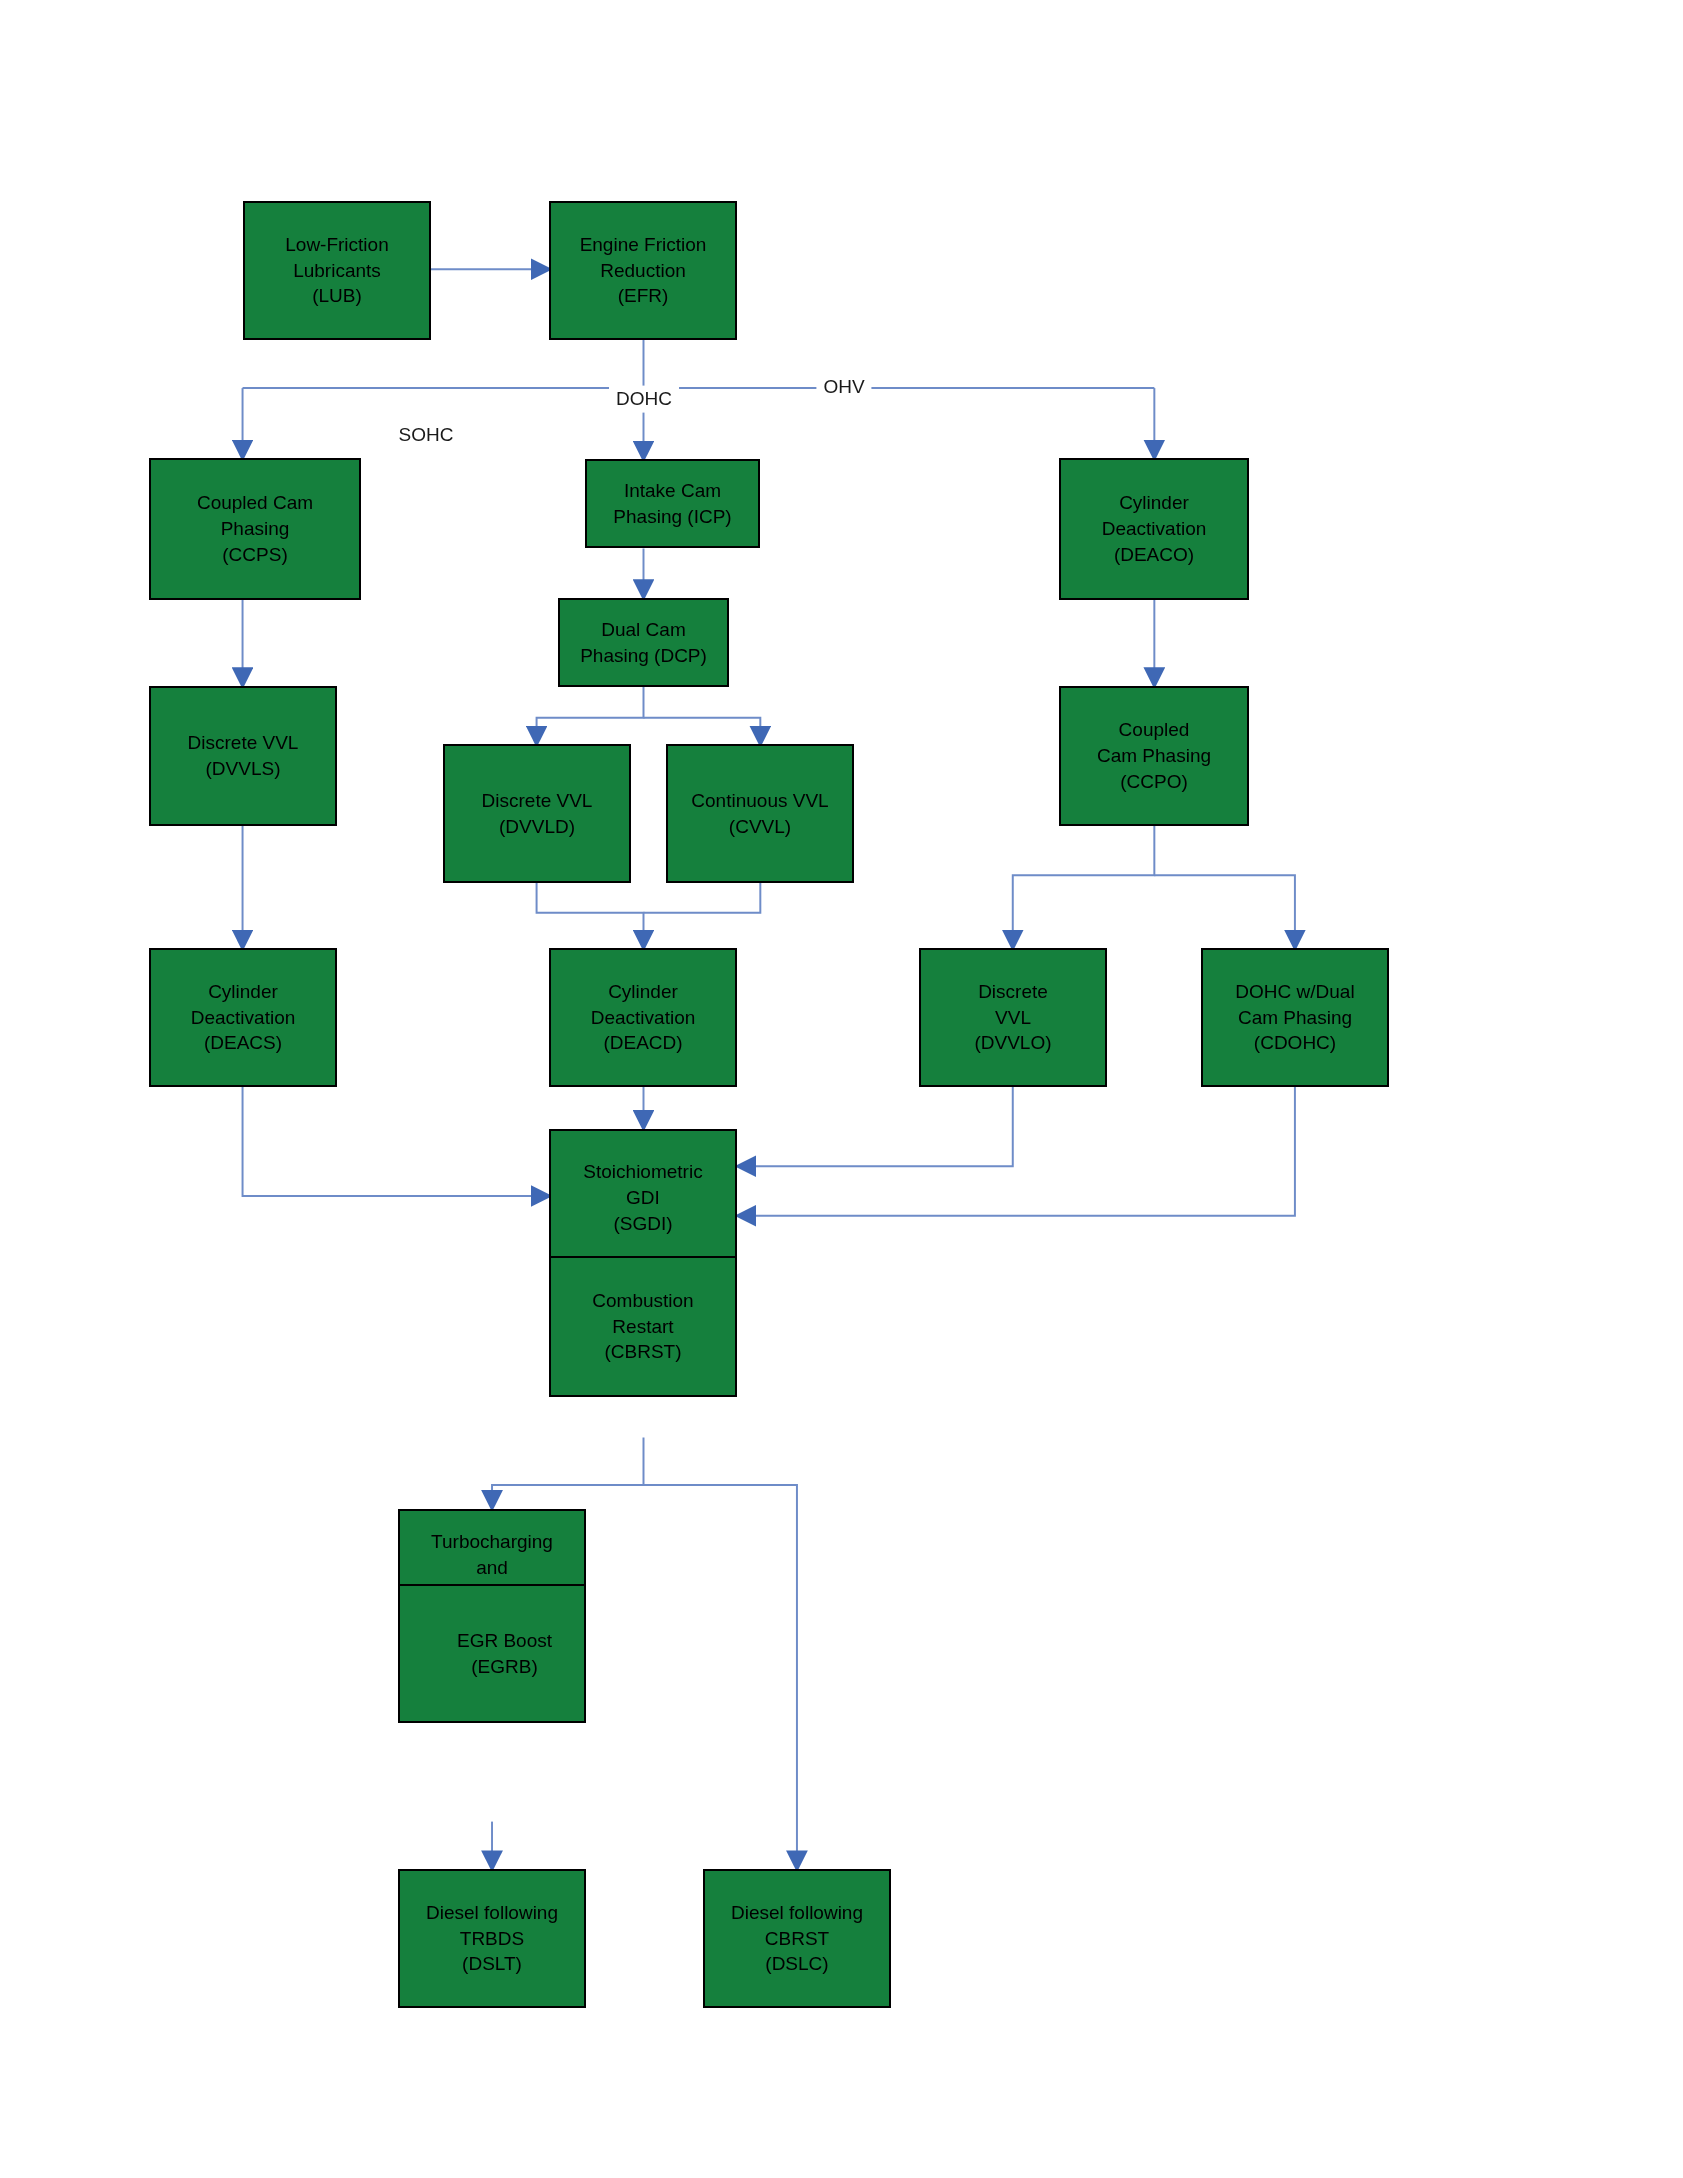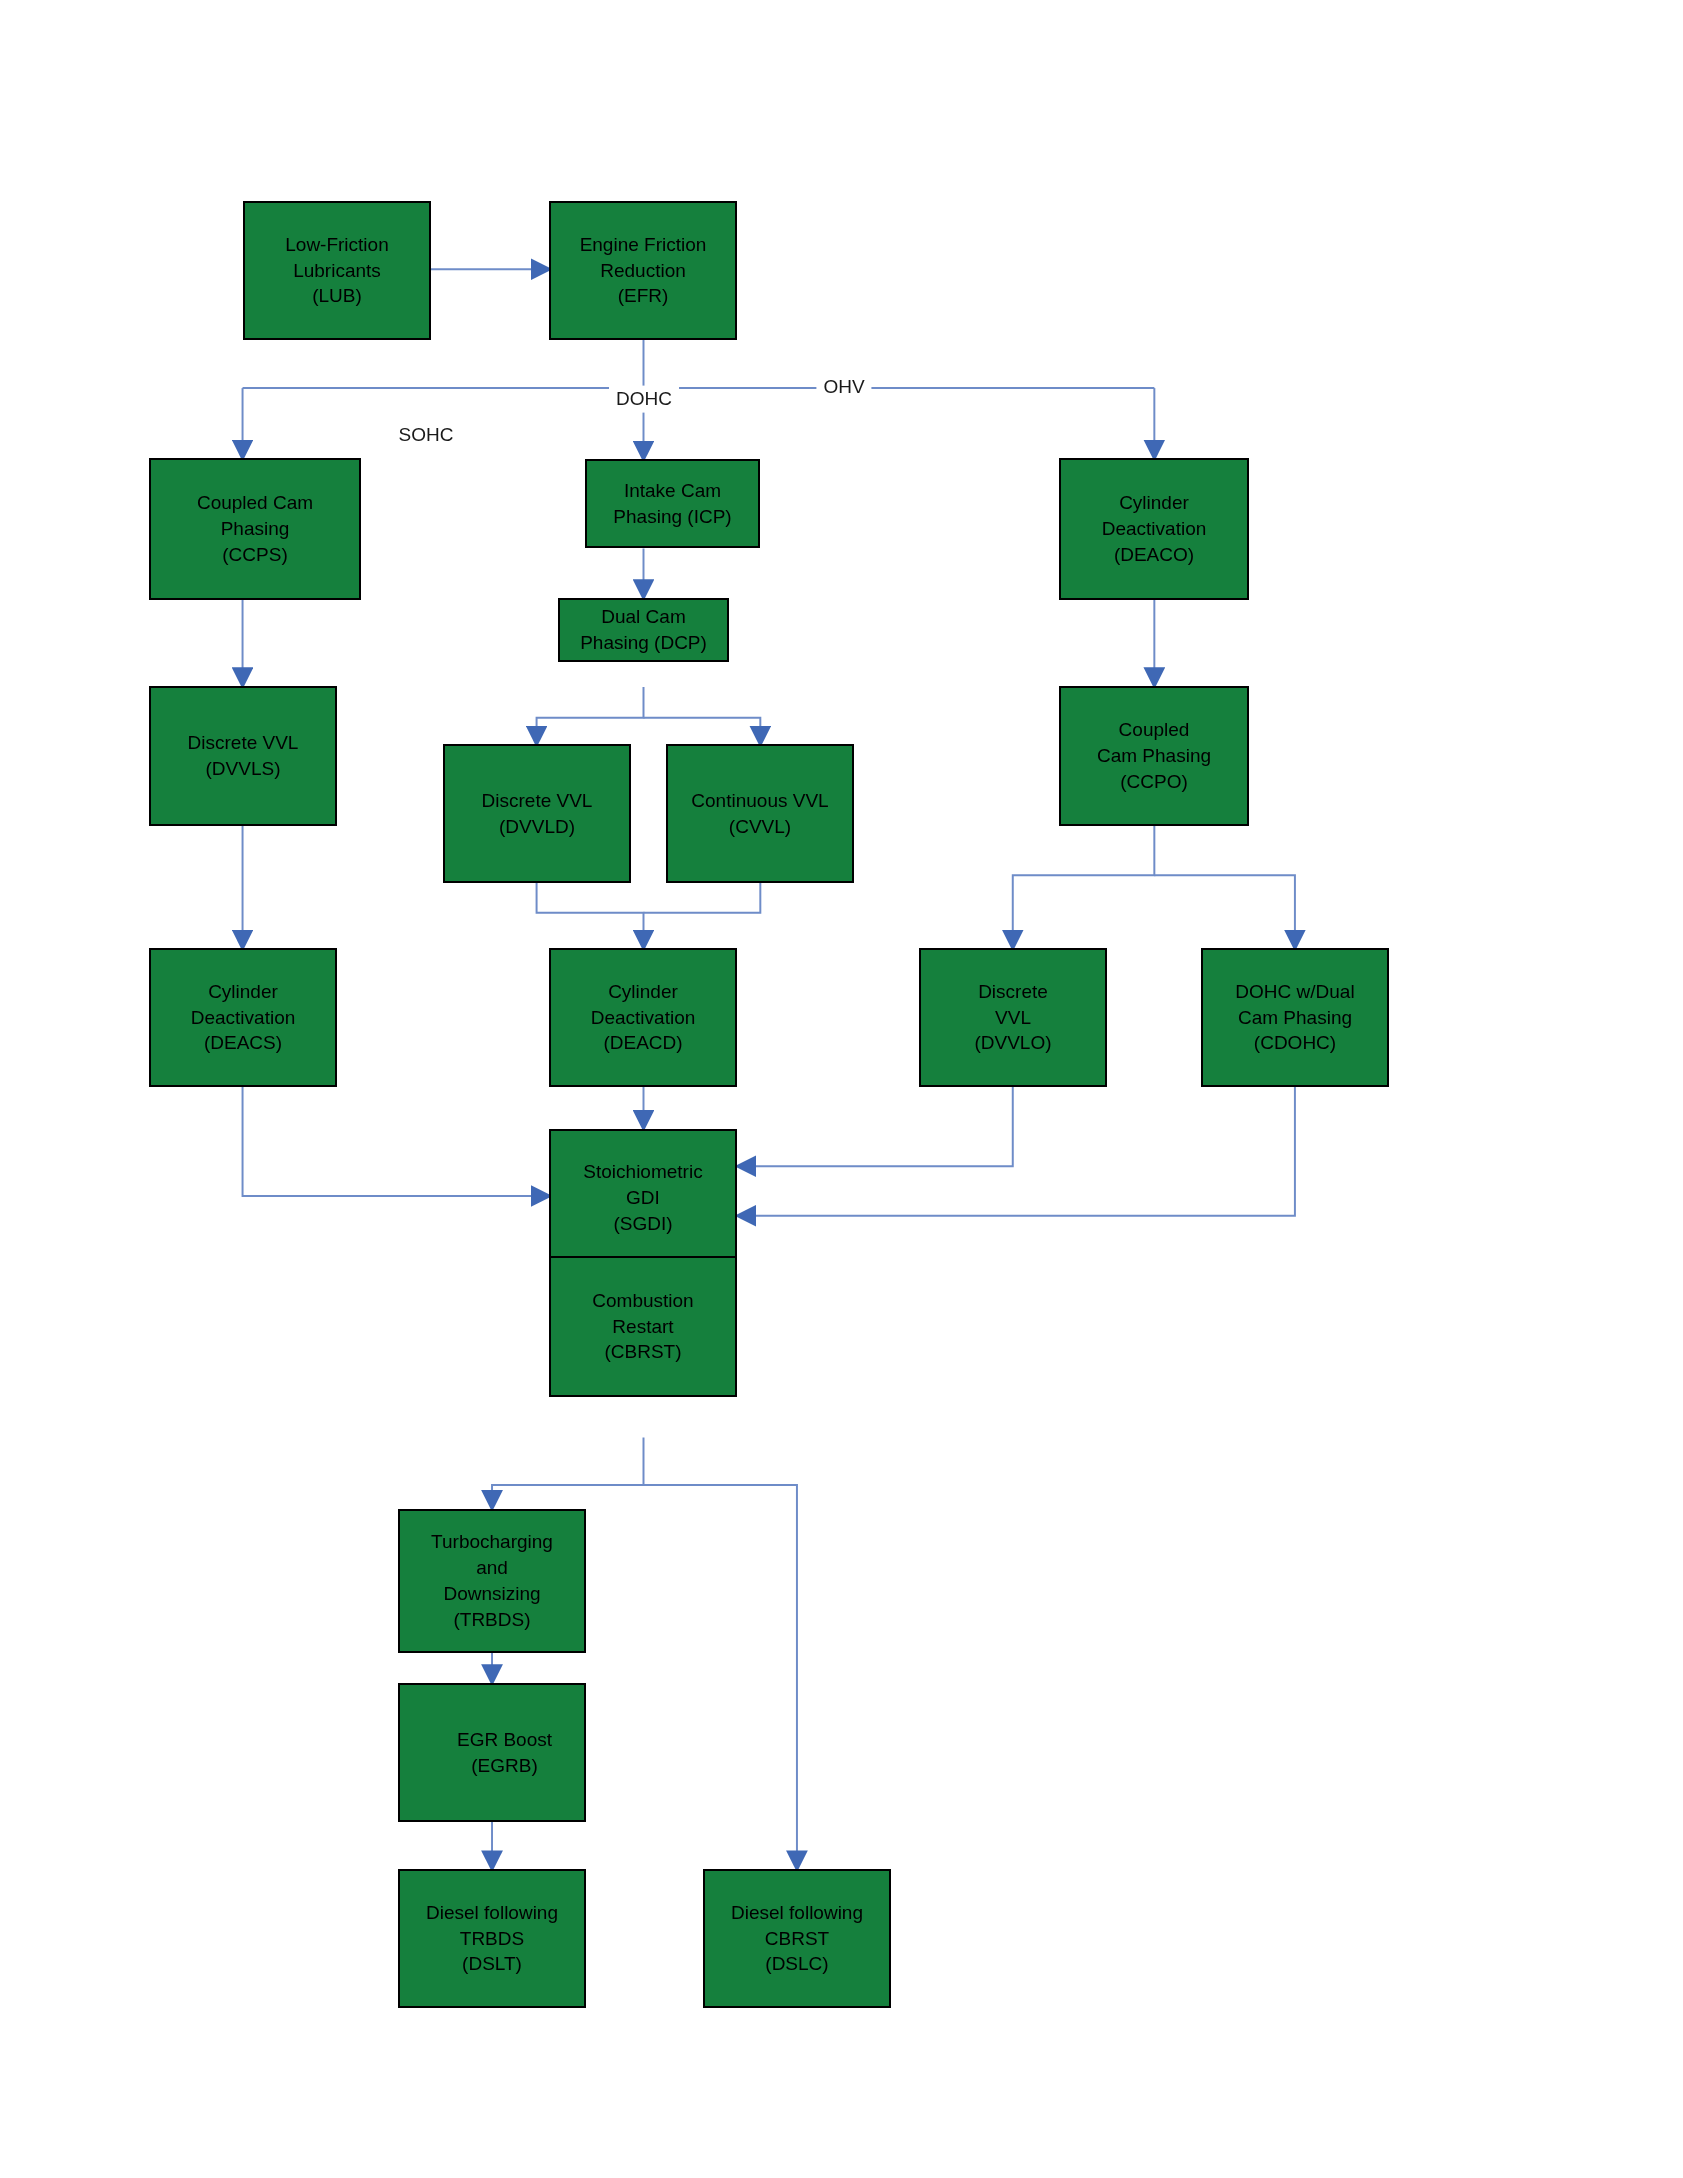--- a/index.html
+++ b/index.html
@@ -112,21 +112,21 @@
       </div>
       <div class="node" style="left: 149px; top: 948px; width: 188px; height: 139px;">
         <span class="label">Cylinder
 Deactivation
 (DEACS)</span>
       </div>
       <div class="node" style="left: 585px; top: 459px; width: 175px; height: 89px;">
         <span class="label">Intake Cam
 Phasing (ICP)</span>
       </div>
-      <div class="node" style="left: 558px; top: 598px; width: 171px; height: 64px; align-items: center;">
+      <div class="node" style="left: 558px; top: 598px; width: 171px; height: 89px; align-items: center;">
         <span class="label">Dual Cam
 Phasing (DCP)</span>
       </div>
       <div class="node" style="left: 443px; top: 744px; width: 188px; height: 139px;">
         <span class="label">Discrete VVL
 (DVVLD)</span>
       </div>
       <div class="node" style="left: 666px; top: 744px; width: 188px; height: 139px;">
         <span class="label">Continuous VVL
 (CVVL)</span>
@@ -165,21 +165,21 @@
         <span class="label">DOHC w/Dual
 Cam Phasing
 (CDOHC)</span>
       </div>
       <div class="node" style="left: 398px; top: 1509px; width: 188px; height: 144px;">
         <span class="label">Turbocharging
 and
 Downsizing
 (TRBDS)</span>
       </div>
-      <div class="node" style="left: 398px; top: 1683px; width: 188px; height: 139px; padding-left: 25px;">
+      <div class="node" style="left: 398px; top: 1584px; width: 188px; height: 139px; padding-left: 25px;">
         <span class="label">EGR Boost
 (EGRB)</span>
       </div>
       <div class="node" style="left: 398px; top: 1869px; width: 188px; height: 139px;">
         <span class="label">Diesel following
 TRBDS
 (DSLT)</span>
       </div>
       <div class="node" style="left: 703px; top: 1869px; width: 188px; height: 139px;">
         <span class="label">Diesel following

